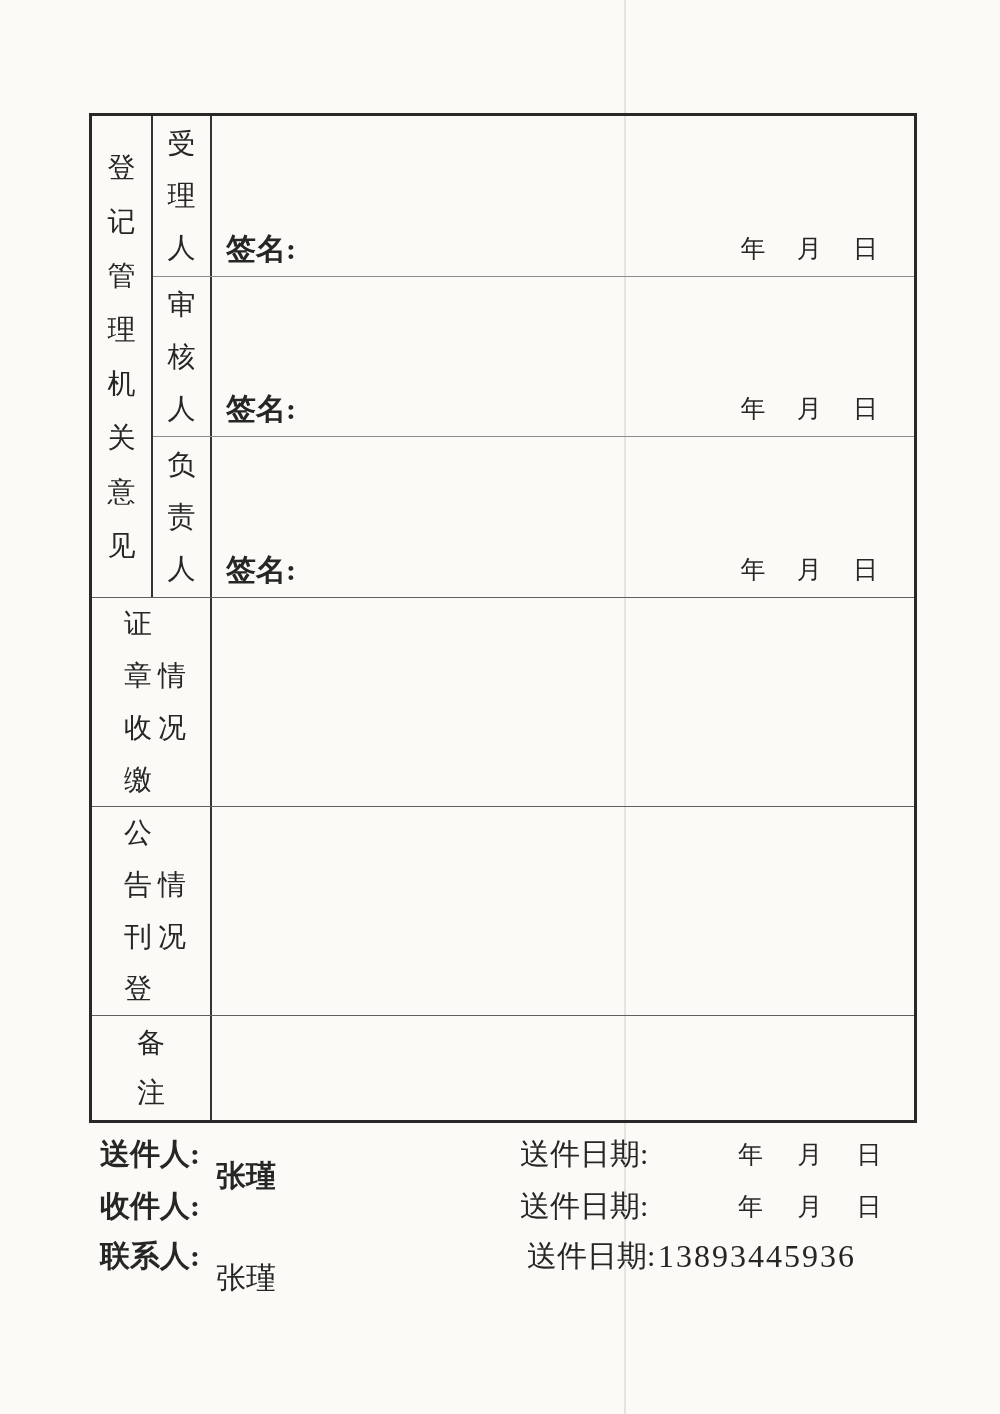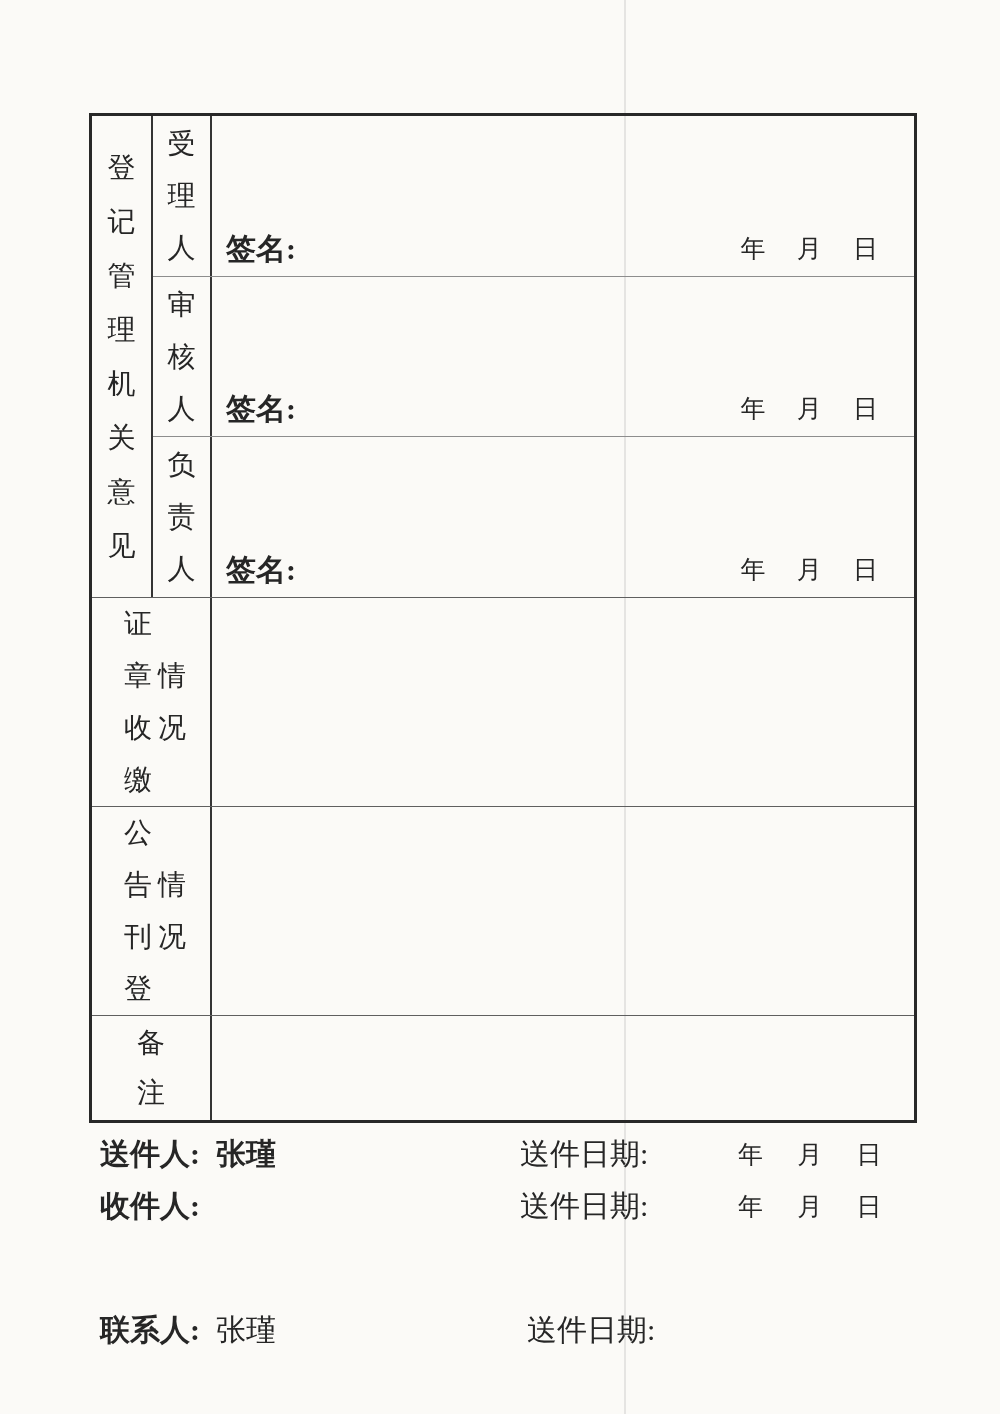--- a/index.html
+++ b/index.html
@@ -46,23 +46,23 @@
 
   .hdr2{width:120px;border-right:2px solid var(--line-dark,#343434);box-sizing:border-box;
     display:flex;flex-direction:row;align-items:center;justify-content:center;gap:6px;padding-left:8px;}
   .hdr4{width:120px;border-right:2px solid var(--line-dark,#343434);box-sizing:border-box;}
   .content{flex:1;}
 
   
   .f-row{position:absolute;left:0;width:1000px;height:40px;font-size:30px;line-height:36px;}
   .f-row1{top:1136px;}
   .f-row2{top:1188px;}
-  .f-row3{top:1312px;}
+  .f-row3{top:1238px;}
   .f-label{position:absolute;left:100px;font-weight:700;}
-  .f-value{position:absolute;left:216px;}
+  .f-value{position:absolute;left:216px;margin-top:22px;}
   .f-value.bold{font-weight:700;}
   .f-label2{position:absolute;left:520px;font-weight:400;}
   .f-row3 .f-label2{left:527px;}
   .f-value2{position:absolute;left:738px;font-size:25px;line-height:38px;word-spacing:28px;white-space:pre;}
   .f-row3 .f-value2{left:658px;font-size:32px;line-height:36px;word-spacing:normal;letter-spacing:2px;}
 </style>
 </head>
 <body>
 
 <div class="page">
@@ -175,14 +175,15 @@
     <span class="f-label">收件人:</span>
     <span class="f-value"></span>
     <span class="f-label2">送件日期:</span>
     <span class="f-value2">年 月 日</span>
   </div>
 
   <div class="f-row f-row3">
     <span class="f-label">联系人:</span>
     <span class="f-value">张瑾</span>
     <span class="f-label2">送件日期:</span>
+    <span class="f-value2">13893445936</span>
   </div>
 </div>
 
 </body></html>

